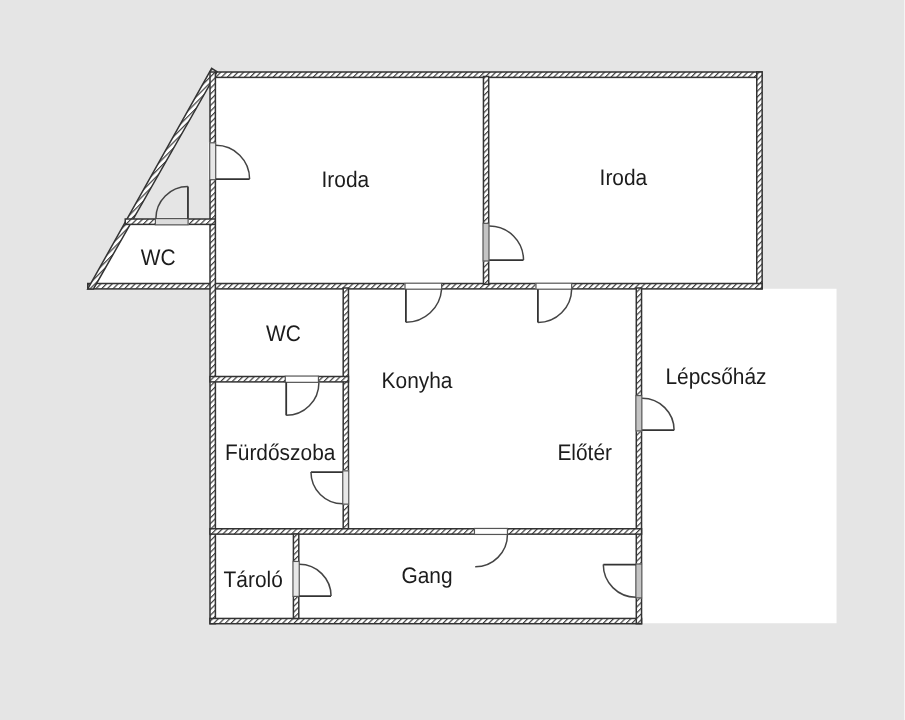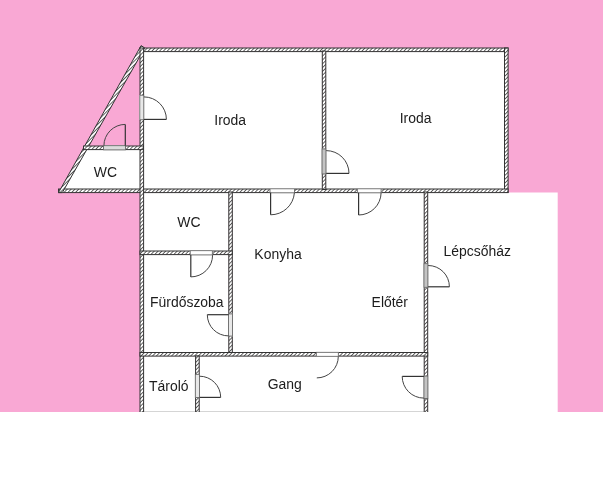--- a/index.html
+++ b/index.html
@@ -1,16 +1,16 @@
 <!DOCTYPE html>
 <html><head>
 <meta charset="utf-8">
 <style>
   html,body{margin:0;padding:0;background:#ffffff;}
-  .page{position:relative;width:603px;height:412px;background:#f9a8d4;overflow:hidden;
+  .page{position:relative;width:603px;height:480px;background:#e5e5e5;overflow:hidden;
         font-family:"Liberation Sans", sans-serif;}
   svg{position:absolute;left:0;top:0;}
   text{font-family:"Liberation Sans", sans-serif;fill:#1c1c1c;}
 </style>
 </head>
 <body>
 <div class="page">
 <svg width="603" height="480" viewBox="0 0 603 480">
 <defs>
   <pattern id="h" width="2.7" height="2.7" patternUnits="userSpaceOnUse" patternTransform="rotate(45)">

